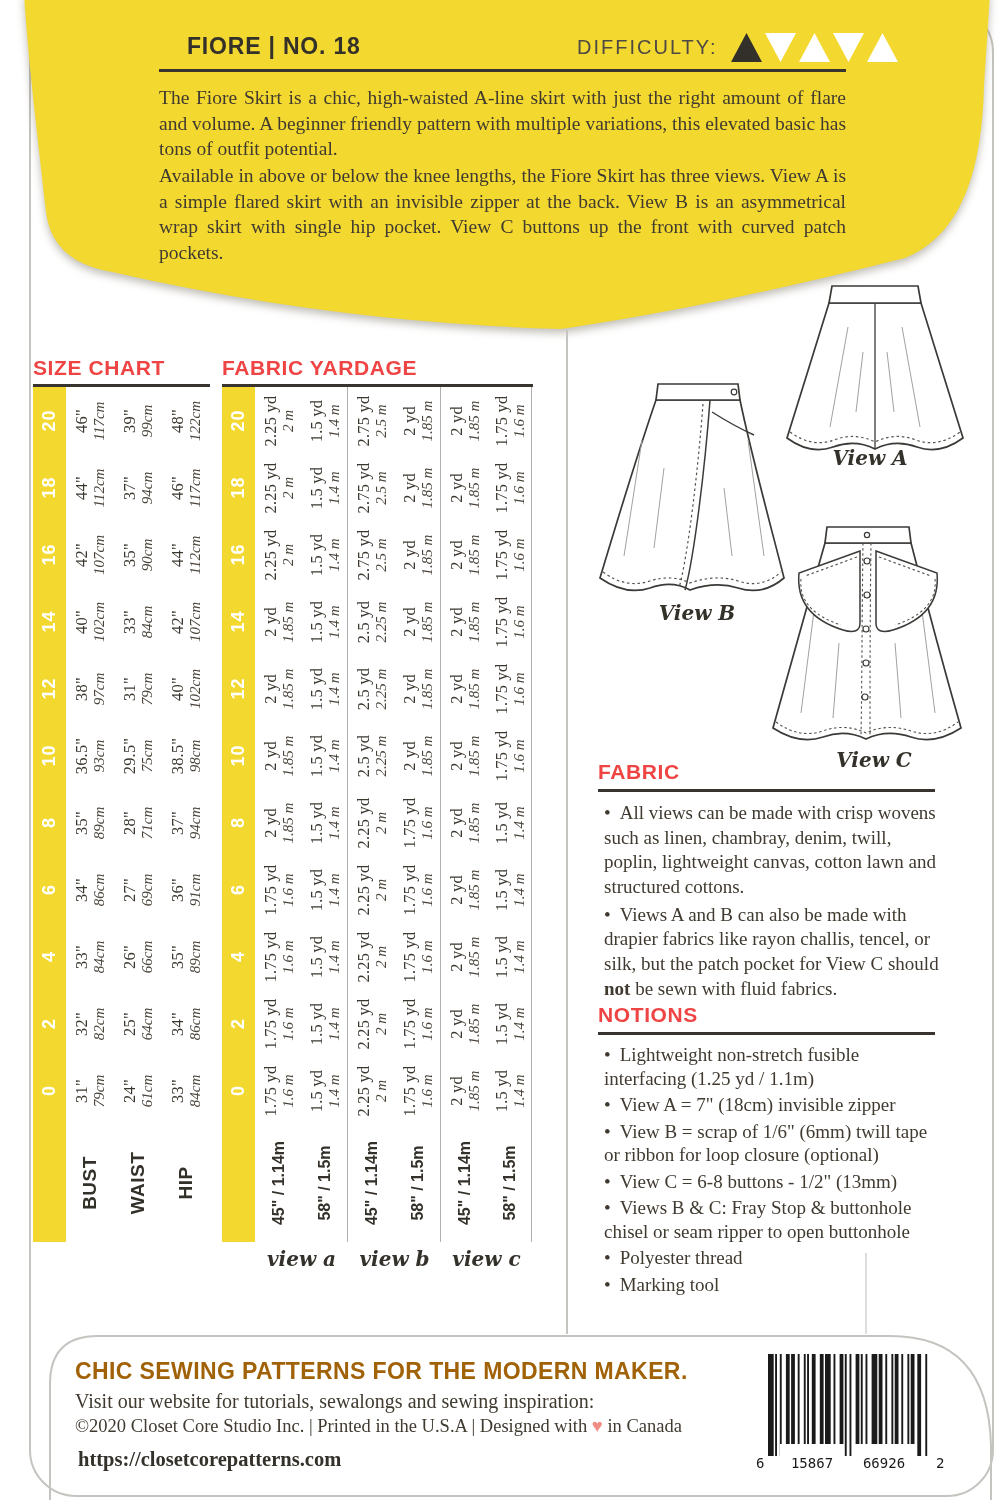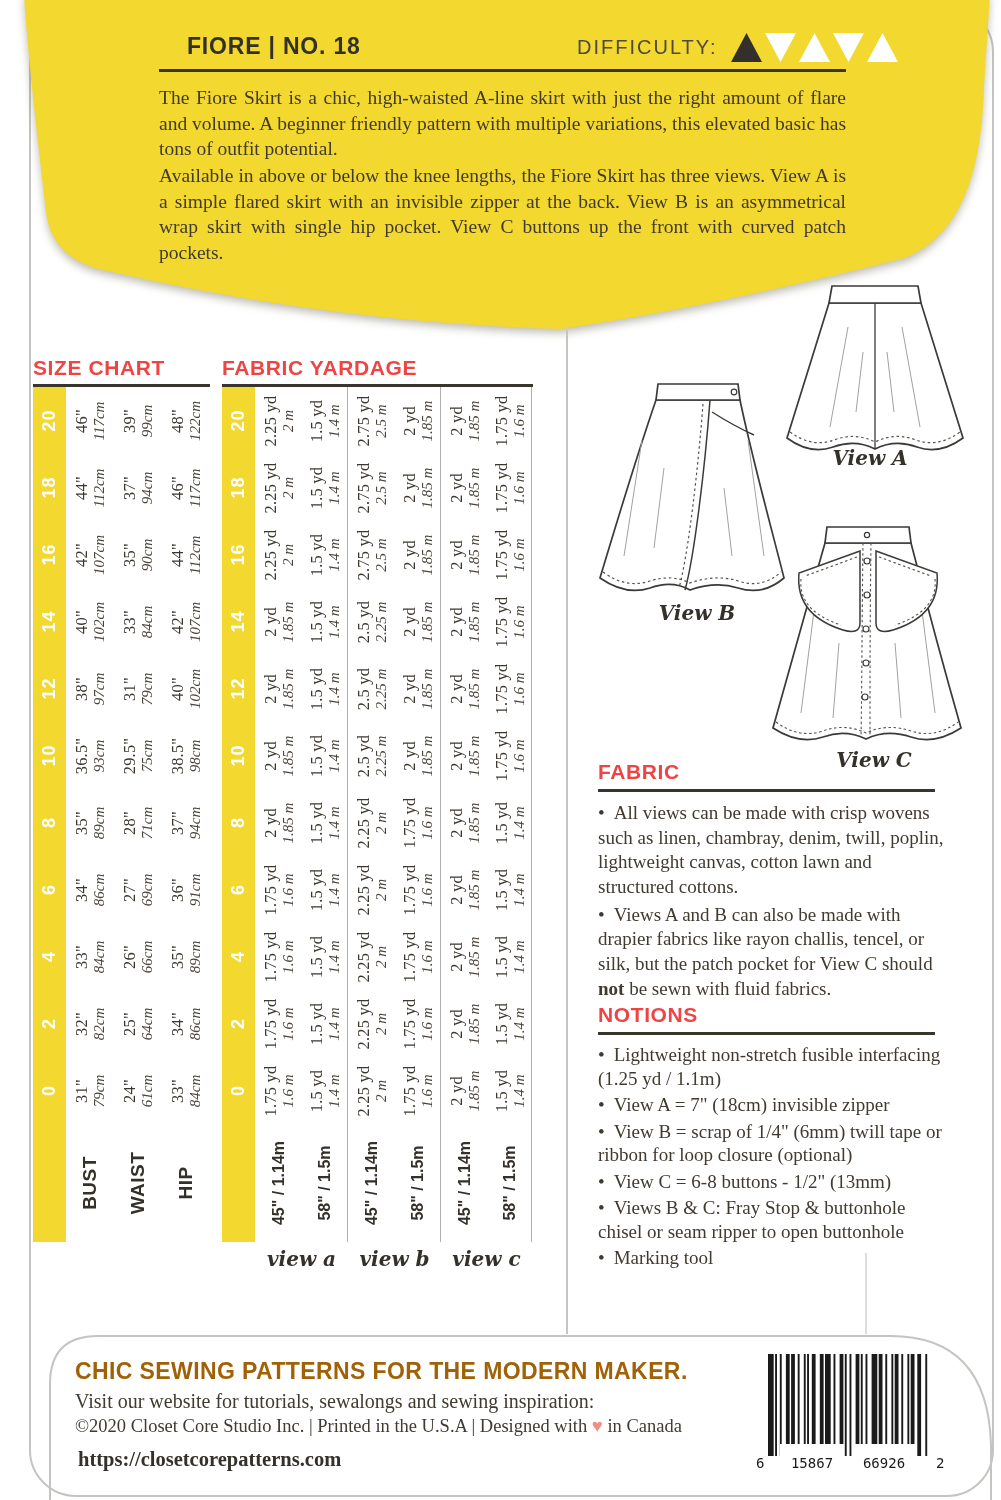--- a/index.html
+++ b/index.html
@@ -40,21 +40,21 @@
   .cm{font-family:"Liberation Serif",serif;font-style:italic;font-size:15px;color:#4A443B;}
   .sizenum{color:#fff;font:700 18px "Liberation Sans",sans-serif;letter-spacing:1px;}
   .rowlab{font:700 19px "Liberation Sans",sans-serif;color:#34302A;letter-spacing:.5px;}
   .widlab{font:700 16px "Liberation Sans",sans-serif;color:#34302A;}
   .viewlab{display:flex;align-items:flex-start;justify-content:center;padding-top:5px;
            font:italic 700 20px "DejaVu Serif",serif;color:#34302A;}
 
   
   .blist{position:absolute;width:347px;font:19px/1.30 "Liberation Serif",serif;color:#403A30;}
   .blist.tight{line-height:1.24;}
-  .bi{margin:0 0 3px 0;}
+  .bi{margin:0 0 3px 6px;}
   .bi b{font-weight:700;}
   .bdot{padding-right:9px;}
 
   
   .illab{position:absolute;width:150px;text-align:center;
          font:italic 700 20px "DejaVu Serif",serif;color:#34302A;}
 
   
   .tagline{position:absolute;left:75px;top:1358px;font:700 23px "Liberation Sans",sans-serif;
            color:#a16207;letter-spacing:.4px;}
@@ -937,23 +937,24 @@
   <div class="blist" style="left:598px;top:801px" id="fabric-list">
       <div class="bi"><span class="bdot">•</span><span>All views can be made with crisp wovens such as linen, chambray, denim, twill, poplin, lightweight canvas, cotton lawn and structured cottons.</span></div>
       <div class="bi"><span class="bdot">•</span><span>Views A and B can also be made with drapier fabrics like rayon challis, tencel, or silk, but the patch pocket for View C should </span><b>not</b><span> be sewn with fluid fabrics.</span></div>
     </div>
 
   <div class="h" style="left:598px;top:1003px">NOTIONS</div>
   <div class="rule" style="left:598px;top:1032px;width:337px"></div>
   <div class="blist tight" style="left:598px;top:1043px" id="notions-list">
       <div class="bi"><span class="bdot">•</span><span>Lightweight non-stretch fusible interfacing (1.25 yd / 1.1m)</span></div>
       <div class="bi"><span class="bdot">•</span><span>View A = 7" (18cm) invisible zipper</span></div>
-      <div class="bi"><span class="bdot">•</span><span>View B = scrap of 1/4" (6mm) twill tape or ribbon for loop closure (optional)</span></div>
+      <div class="bi"><span class="bdot">•</span><span>View B = scrap of 1/6" (6mm) twill tape or ribbon for loop closure (optional)</span></div>
       <div class="bi"><span class="bdot">•</span><span>View C = 6-8 buttons - 1/2" (13mm)</span></div>
       <div class="bi"><span class="bdot">•</span><span>Views B &amp; C: Fray Stop &amp; buttonhole chisel or seam ripper to open buttonhole</span></div>
+      <div class="bi"><span class="bdot">•</span><span>Polyester thread</span></div>
       <div class="bi"><span class="bdot">•</span><span>Marking tool</span></div>
     </div>
 
   <div class="tagline">CHIC SEWING PATTERNS FOR THE MODERN MAKER.</div>
   <div class="visit">Visit our website for tutorials, sewalongs and sewing inspiration:</div>
   <div class="url">https://closetcorepatterns.com</div>
   <div class="copy"><span>©2020 Closet Core Studio Inc. | Printed in the U.S.A | Designed with </span><span class="heart">♥</span><span> in Canada</span></div>
 
   <svg class="abs" style="left:748px;top:1352px" width="250" height="130" viewBox="0 0 250 130" id="barcode">
       <rect x="20" y="2" width="5.699999999999999" height="102" fill="#1A1A1A"></rect>

